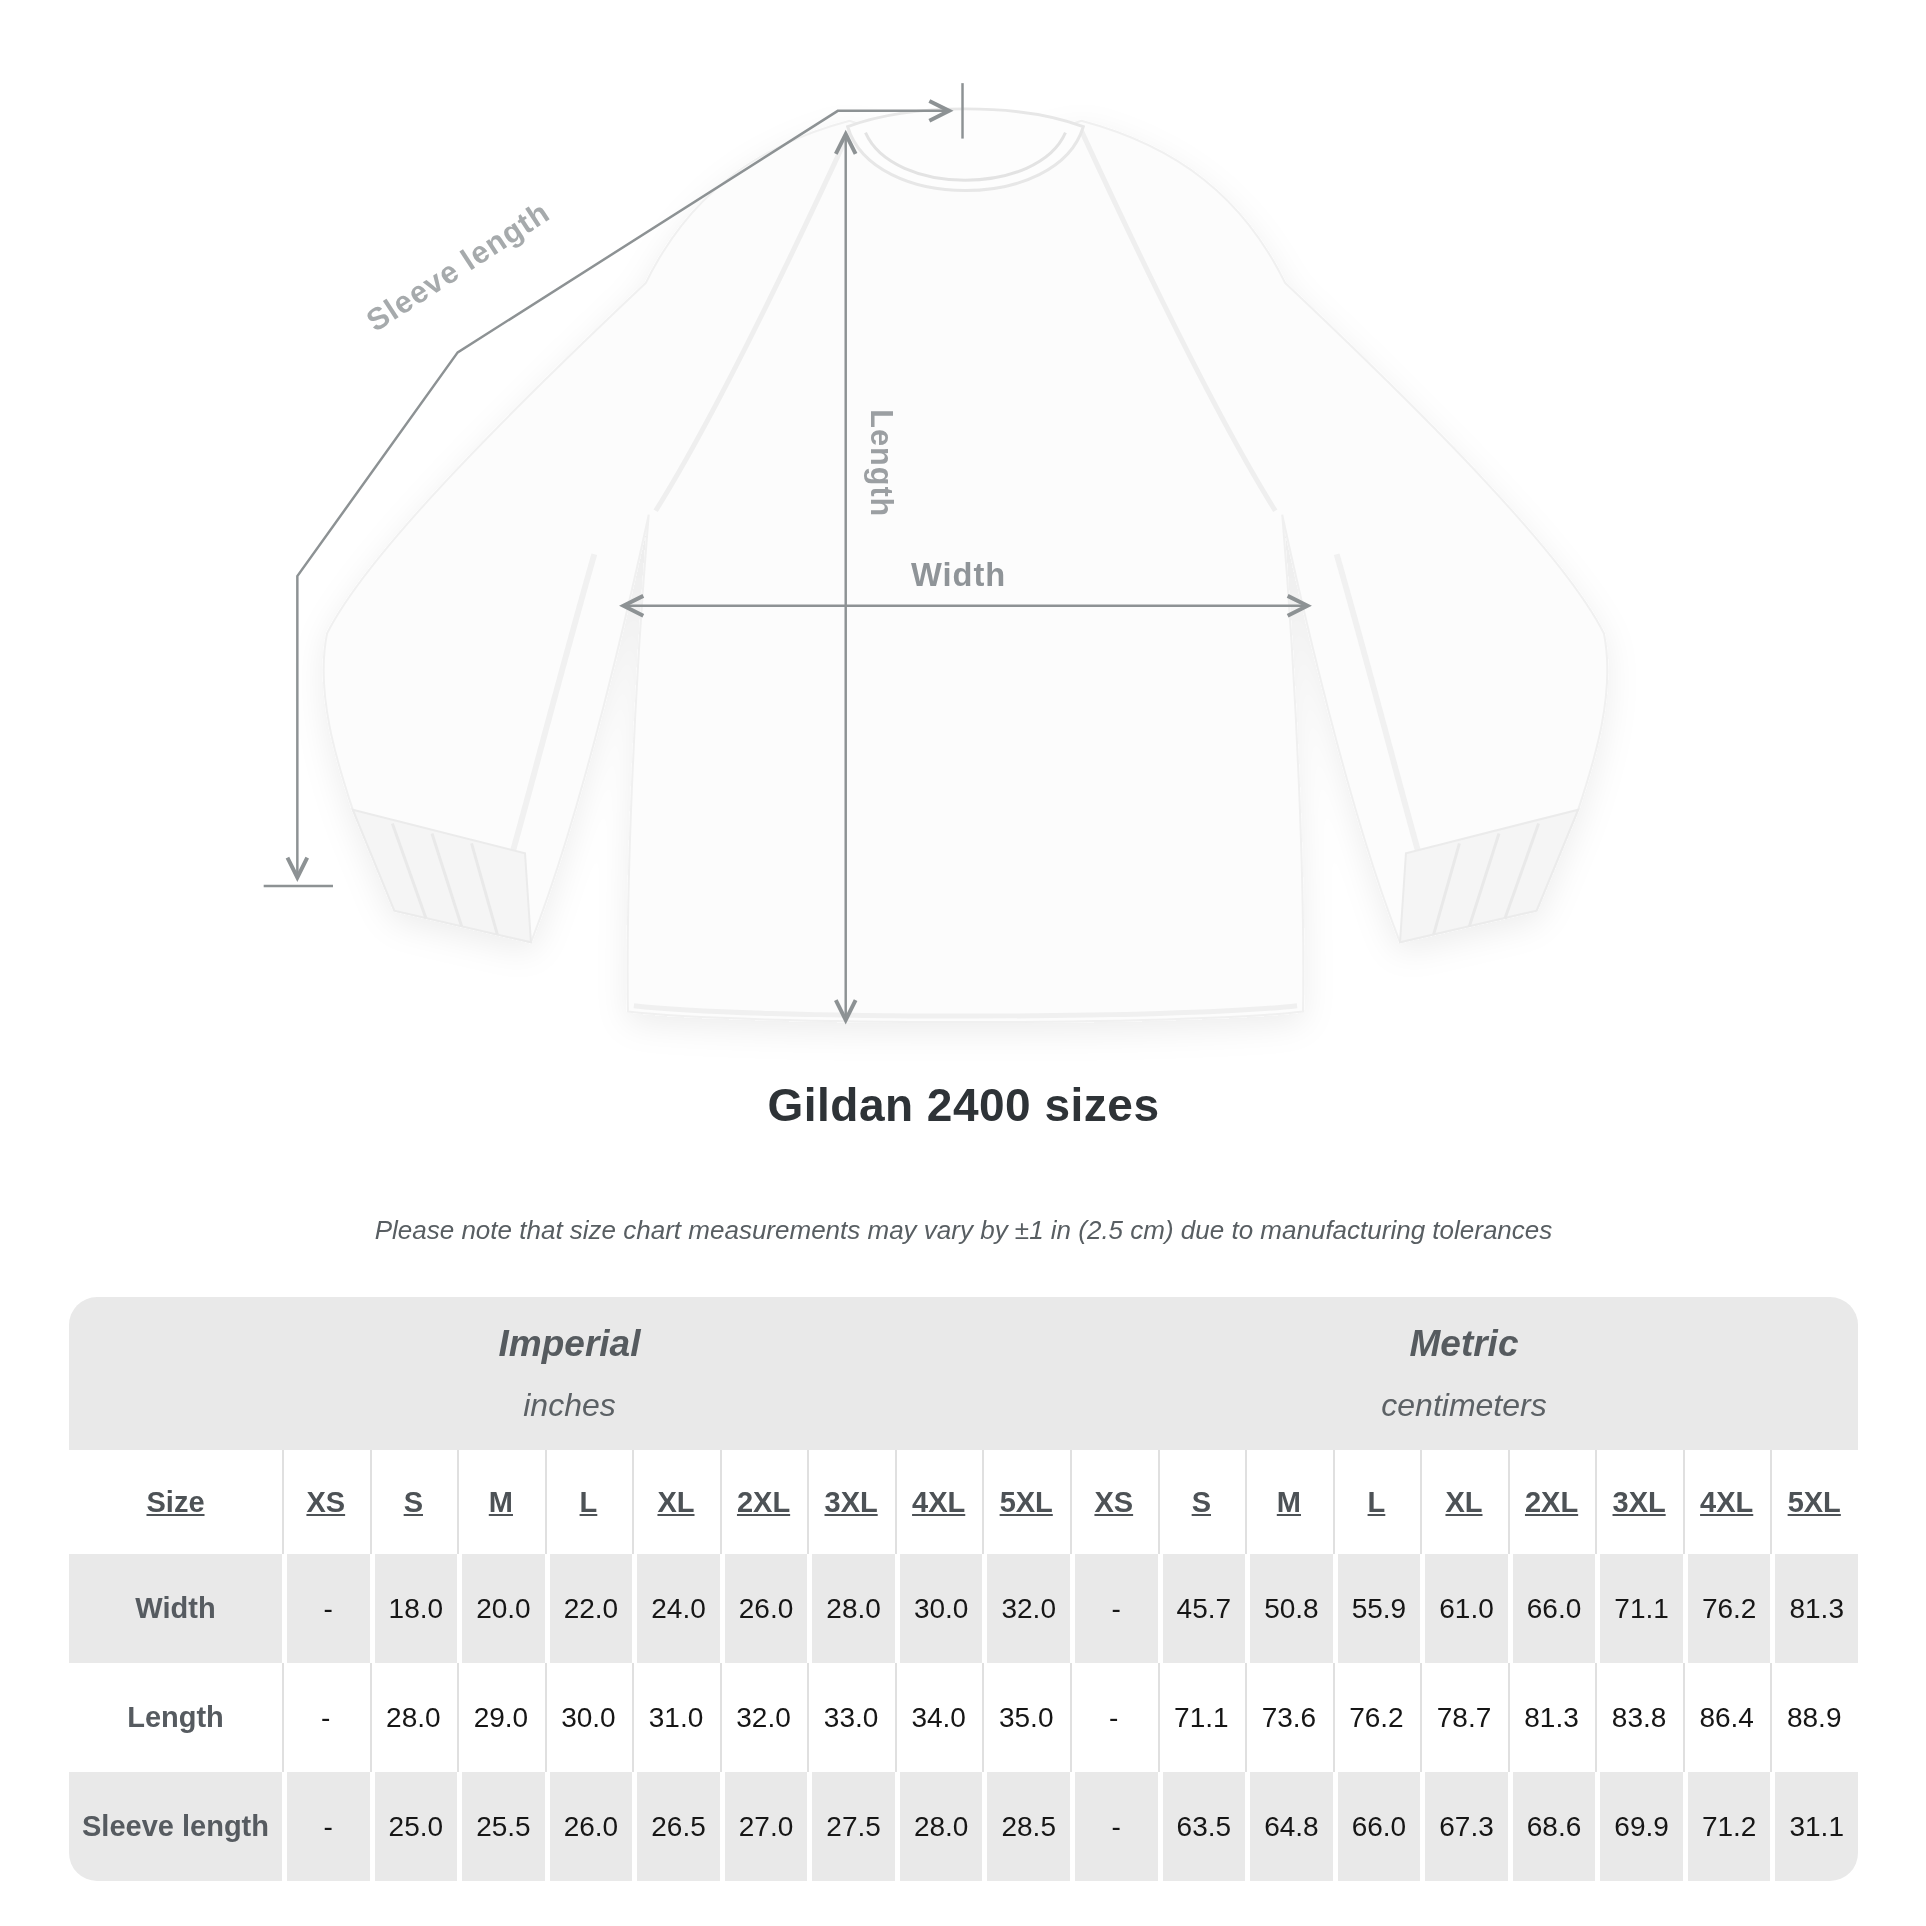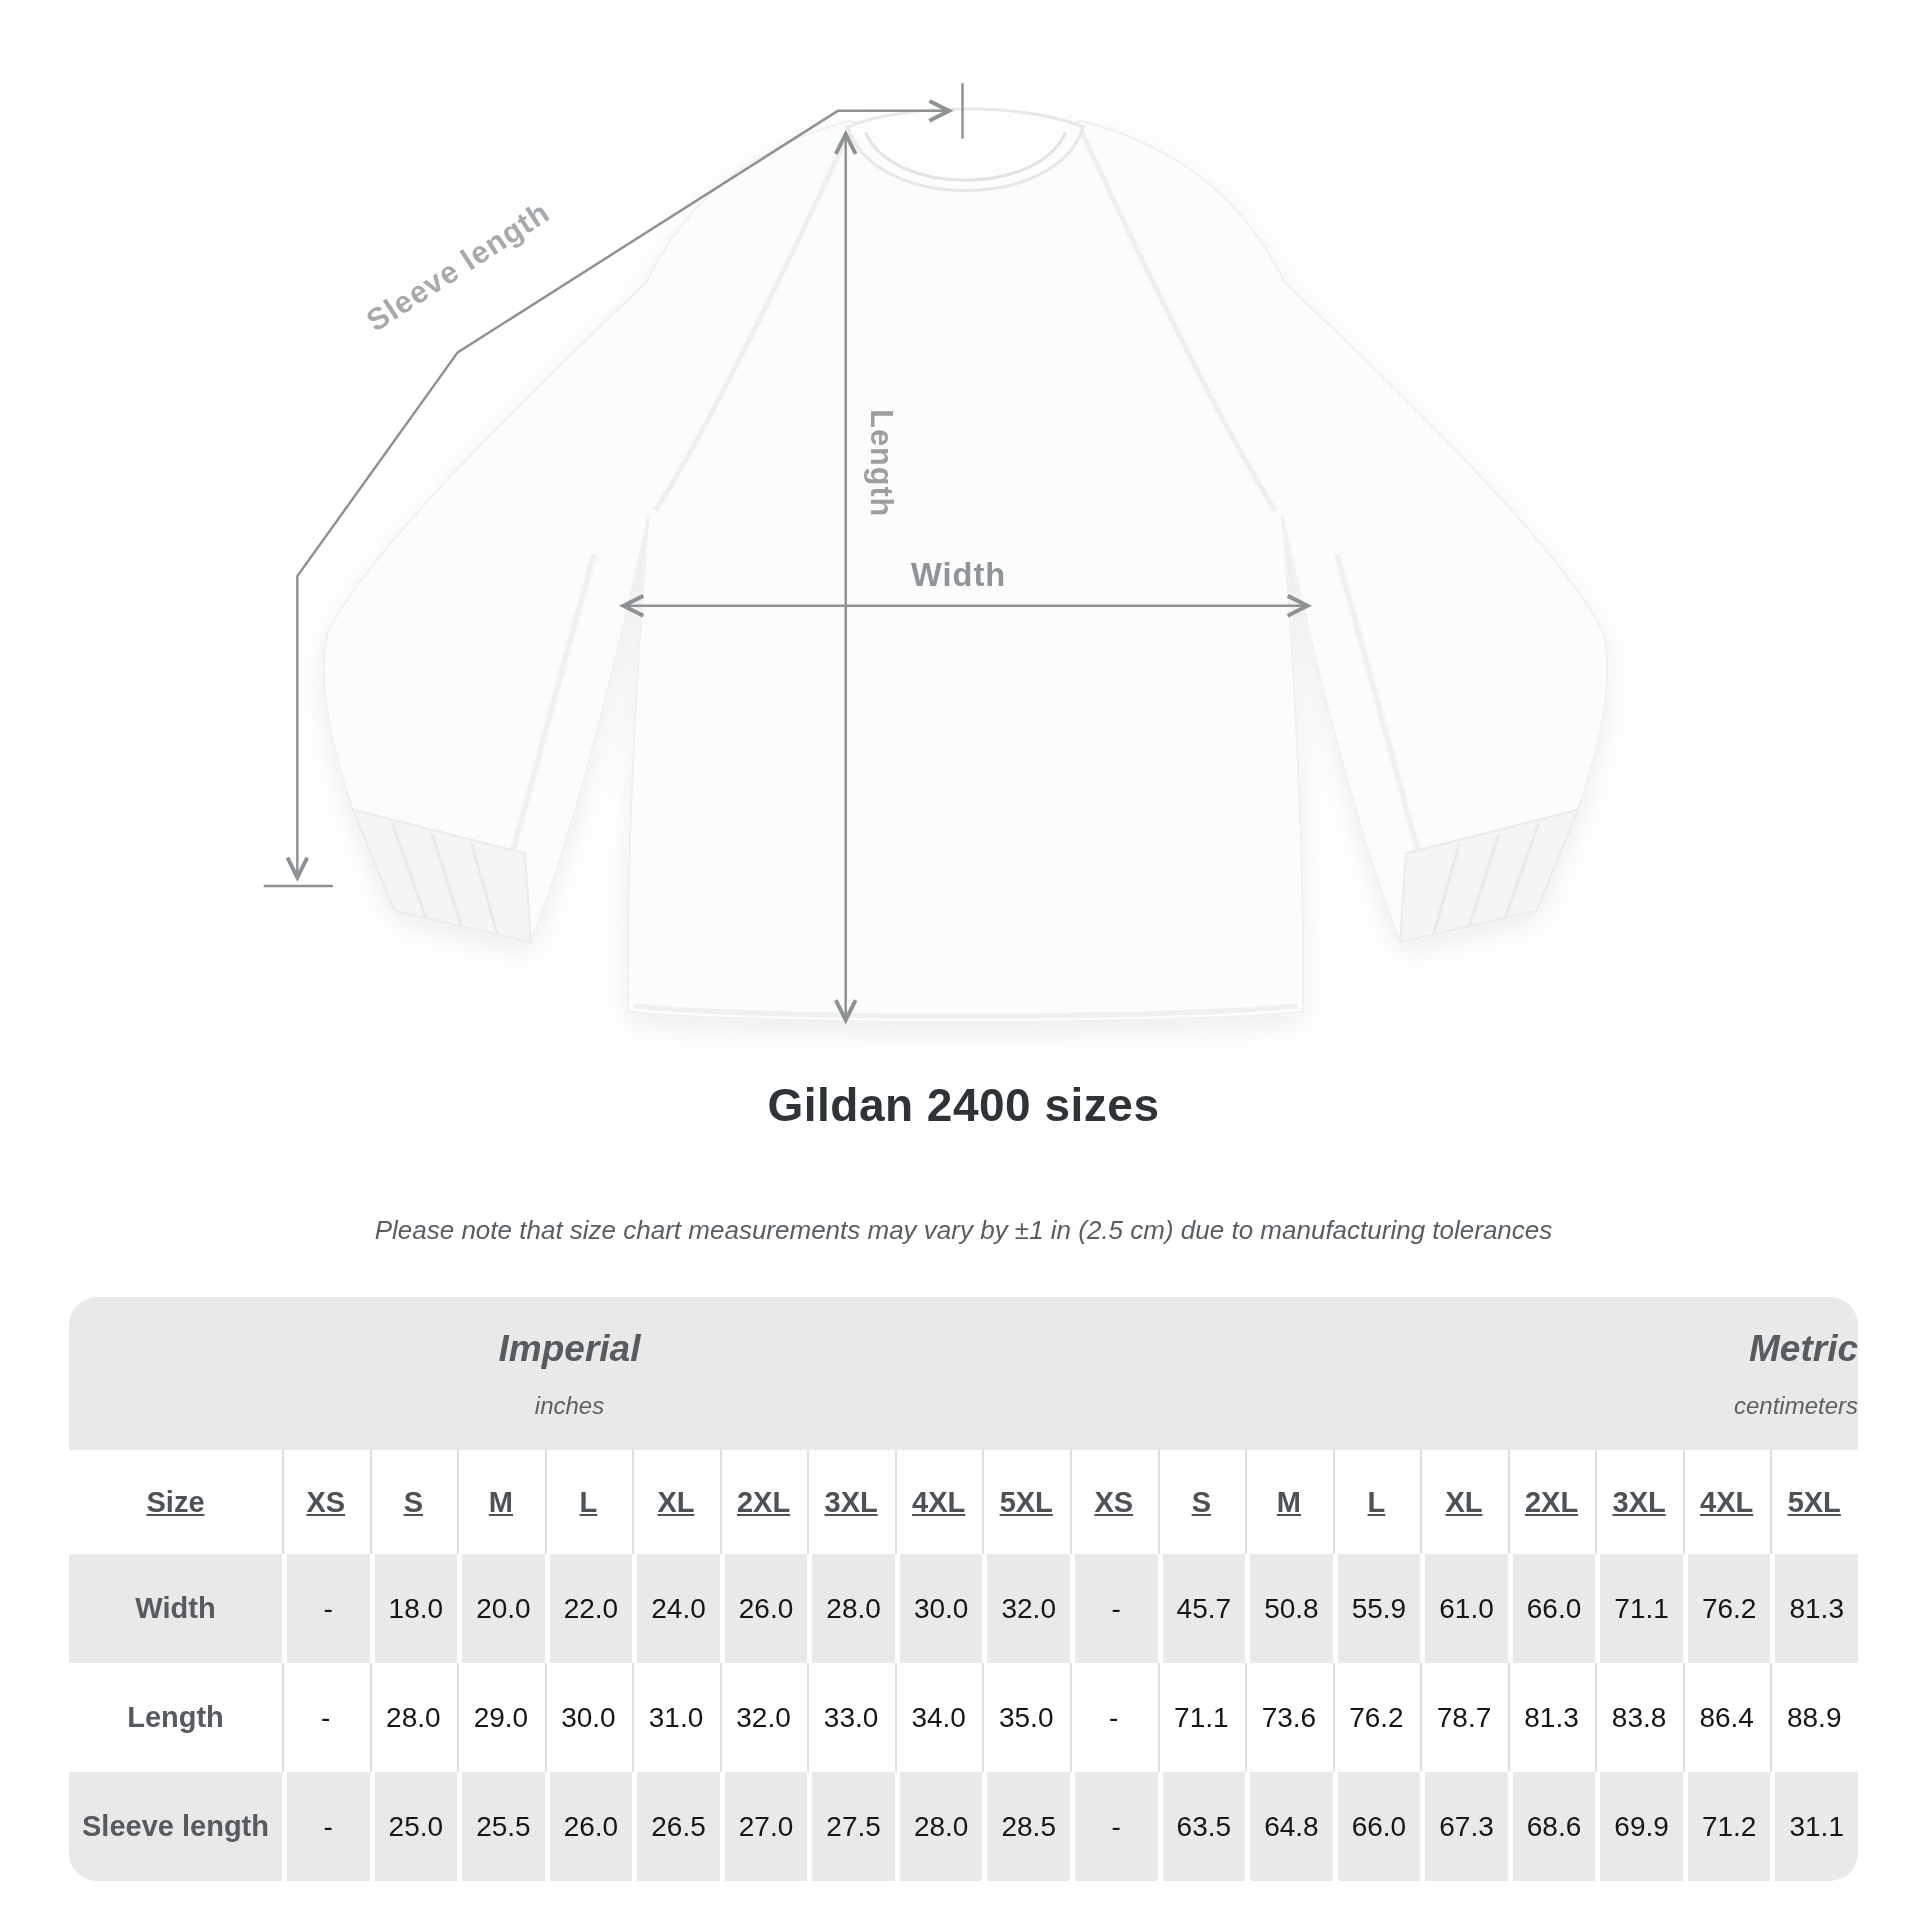--- a/index.html
+++ b/index.html
@@ -11,23 +11,23 @@
     font-size:46px;font-weight:bold;color:#2e3337;letter-spacing:0.5px;}
   .page-subtitle{position:absolute;top:1193px;left:0;width:100%;text-align:center;
     font-size:26px;font-style:italic;color:#585e62;margin-top:22px;}
 
   .size-table{position:absolute;left:69px;top:1297px;width:1789px;height:584px;
     border-radius:28px;overflow:hidden;background:#fff;}
   .cols{display:grid;grid-template-columns:213px repeat(18,1fr);}
   .band{height:153px;background:#e9e9e9;}
   .band-sec{display:flex;flex-direction:column;align-items:center;justify-content:center;gap:22px;}
   .band-sec.imp{grid-column:1/11;}
-  .band-sec.met{grid-column:11/20;align-items:flex-end;}
+  .band-sec.met{grid-column:11/20;}
   .sec-title{font-size:37px;font-weight:bold;font-style:italic;color:#565b5f;}
-  .sec-sub{font-size:24px;font-style:italic;color:#5c6165;}
+  .sec-sub{font-size:32px;font-style:italic;color:#5c6165;}
 
   .trow{height:109px;}
   .trow.hdr{height:104px;}
   .c{display:flex;align-items:center;justify-content:center;min-width:0;}
   .row-white .c + .c{box-shadow:inset 2px 0 0 #e0e0e0;}
   .row-gray .c{background:#e9e9e9;}
   .row-gray .c + .c{border-left:5px solid #fff;}
   .hcell{font-size:29px;font-weight:bold;color:#4d5256;text-decoration:underline;}
   .rlabel{font-size:29px;font-weight:bold;color:#565b60;}
   .v{font-size:28px;color:#161616;}

